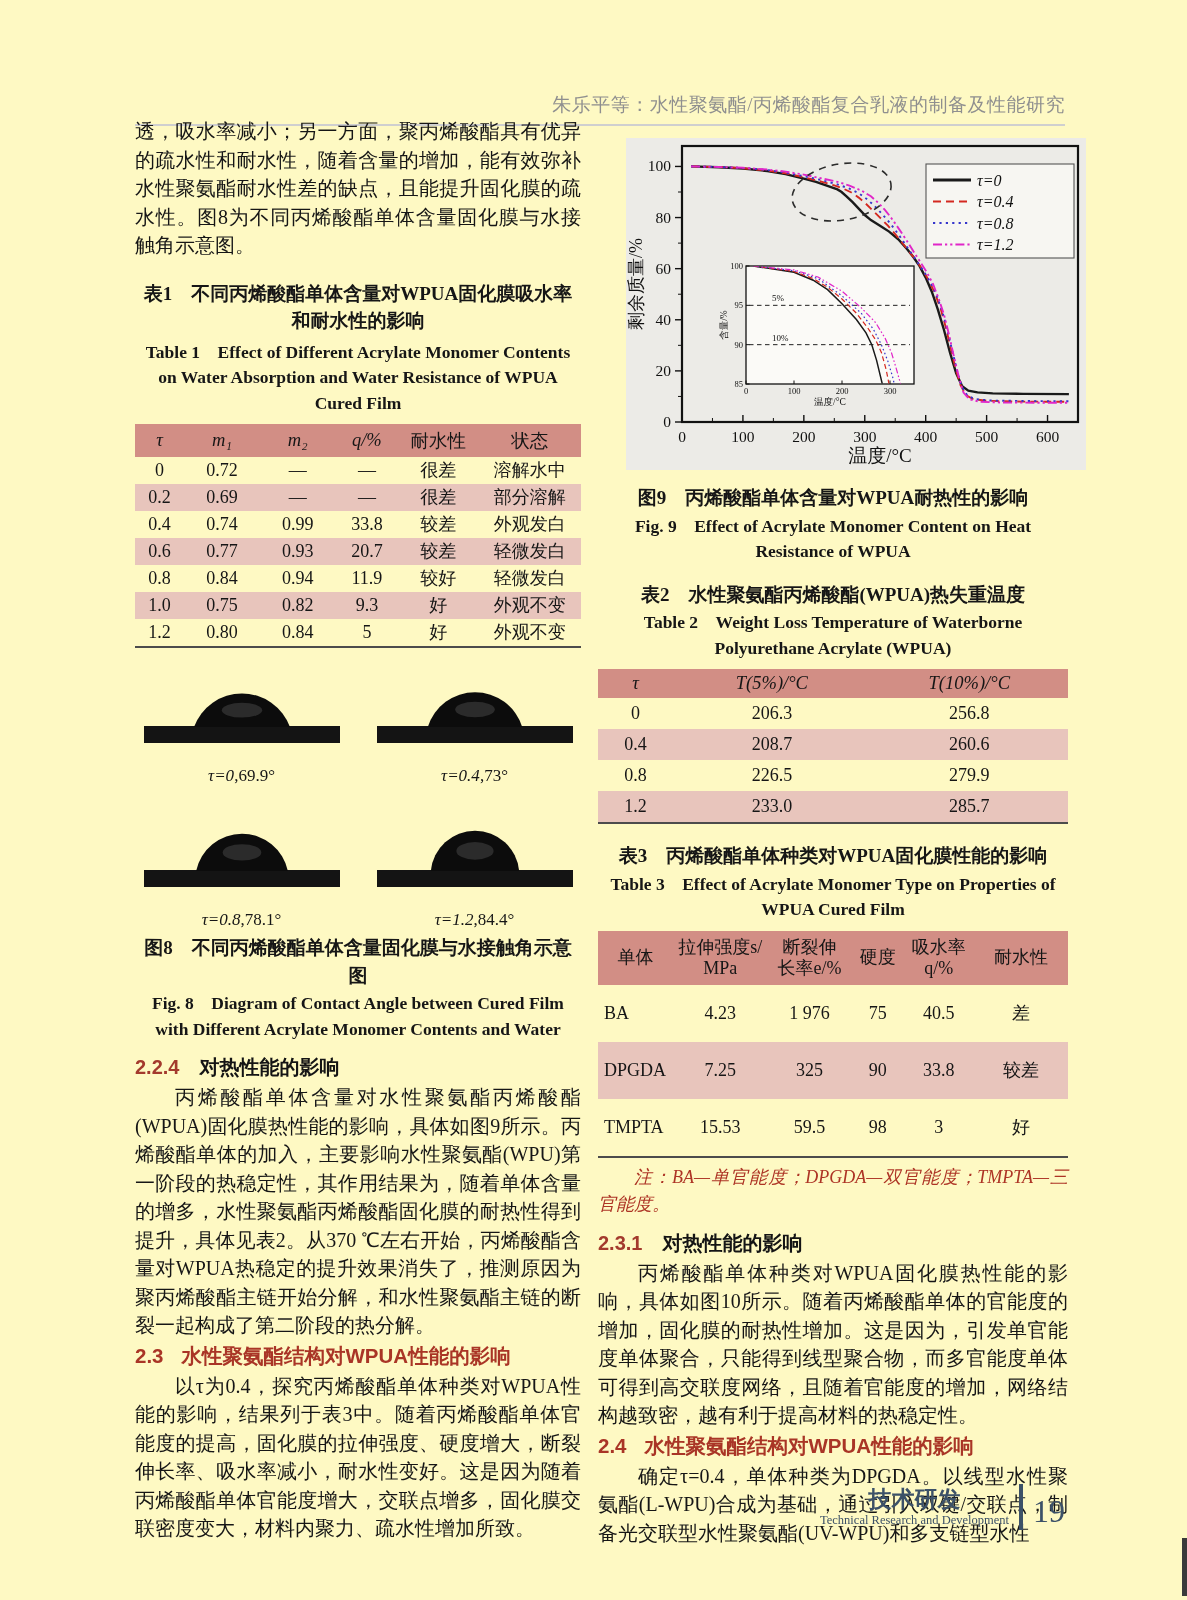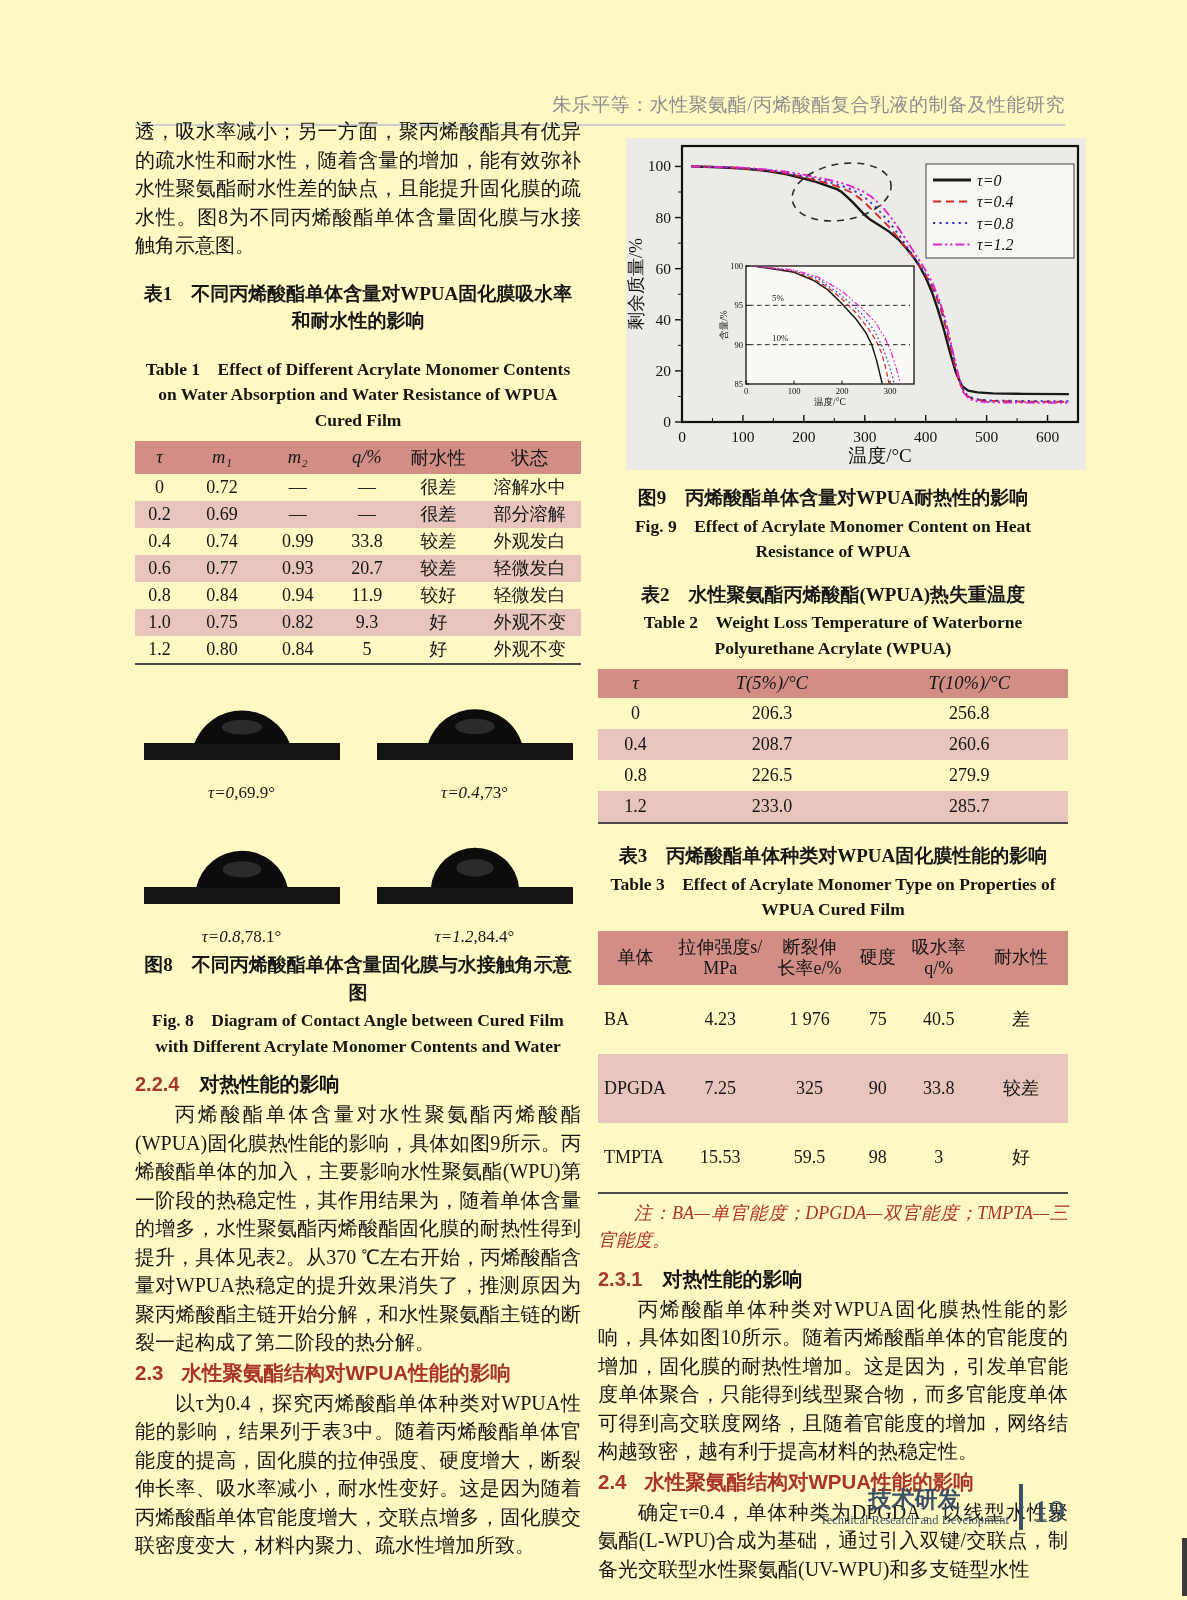--- a/index.html
+++ b/index.html
@@ -10,32 +10,32 @@
         color:#8f8f8f;font-size:19px;letter-spacing:.5px;}
   .head-rule{position:absolute;top:124px;left:135px;right:122px;border-top:2px solid #cfcfcf;height:0;}
   .col-left{position:absolute;left:135px;top:117px;width:446px;}
   .col-right{position:absolute;left:598px;top:138px;width:470px;}
   .par{font-size:20px;line-height:28.5px;text-align:justify;margin:0;}
   .indent{text-indent:2em;}
   .cap-cn{font-weight:bold;font-size:19px;line-height:27.5px;text-align:center;margin:0;}
   .cap-en{font-weight:bold;font-size:17.5px;line-height:25.5px;text-align:center;margin:0;
           font-family:"Liberation Serif",serif;}
   .mt20{margin-top:20px;} .mt16{margin-top:16px;} .mt14{margin-top:14px;} .mt12{margin-top:12px;}
-  .mt8{margin-top:8px;} .mt5{margin-top:22px;} .mt4{margin-top:4px;} .mt2{margin-top:2px;}
+  .mt8{margin-top:8px;} .mt5{margin-top:5px;} .mt4{margin-top:4px;} .mt2{margin-top:2px;}
   .mt18{margin-top:18px;}
   table.data{width:100%;border-collapse:collapse;table-layout:fixed;border-bottom:2px solid #4c4c4c;
         font-size:18px;text-align:center;}
   table.data th{background:#d28e85;font-weight:normal;padding:4px 2px;font-size:18.5px;}
   table.data td{padding:3px 2px;line-height:21px;}
   table.data tr.alt td{background:#e8c5bc;}
   #t1 th:nth-child(-n+4){font-style:italic;}
   #t2 th{font-style:italic;}
   #t3 th{white-space:pre-line;line-height:1.18;padding:6px 2px;font-size:18px;}
   #t3 td:first-child{text-align:left;padding-left:6px;}
-  #t3 td{padding:24px 2px;}
+  #t3 td{padding:18px 2px;}
   #t2 td{padding:5px 2px;}
   .droplets{display:grid;grid-template-columns:1fr 1fr;column-gap:14px;row-gap:8px;margin:14px 0 4px 0;gap:20px;}
   .drop-cell{margin:0;text-align:center;}
   .drop-label{font-size:17px;margin-top:4px;}
   .drop-label .tau{font-style:italic;}
   .sub-head{margin:12px 0 2px 0;font-size:20px;font-weight:normal;}
   .sub-head .num{color:#a33a2d;font-family:"Liberation Sans",sans-serif;font-weight:bold;margin-right:20px;}
   .sub-head .ttl{color:#141414;font-weight:600;}
   .red-head{margin:2px 0 2px 0;font-size:20.5px;color:#a93526;font-family:"Liberation Sans",sans-serif;
         font-weight:bold;}

